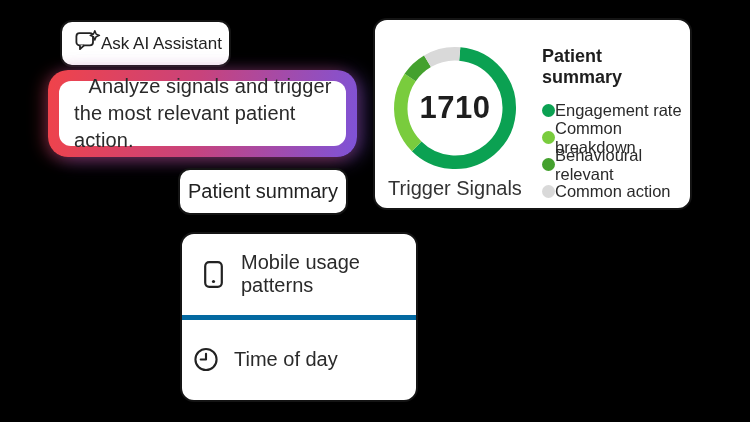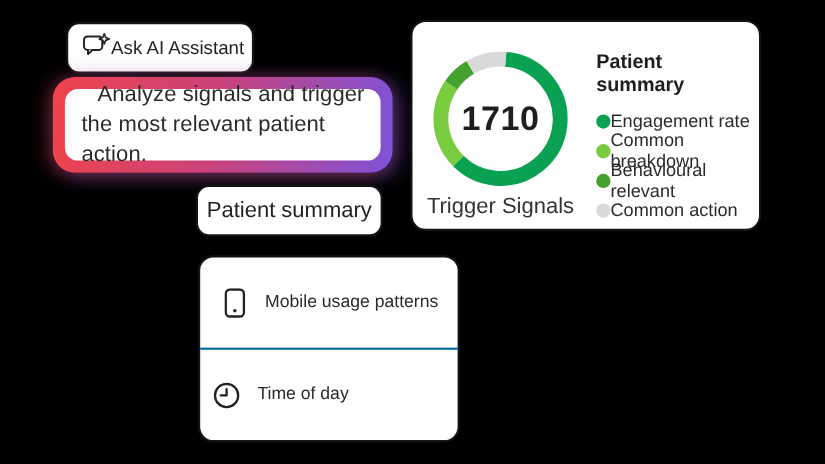--- a/index.html
+++ b/index.html
@@ -32,23 +32,23 @@
     left:178px;top:168px;width:170px;height:47px;border-radius:12px;
     display:flex;align-items:center;justify-content:center;font-size:20px;color:#222;cursor:pointer;
   }
   
   .siglist{
     left:180px;top:232px;width:238px;height:170px;border-radius:14px;
     display:flex;flex-direction:column;
   }
   .sigrow{
     flex:1;display:flex;align-items:center;gap:16px;padding-left:19px;
-    font-size:16px;color:#2a2a2a;cursor:pointer;
+    font-size:20px;color:#2a2a2a;cursor:pointer;
   }
-  .sigrow + .sigrow{border-top:2px solid #0369a1;padding-left:12px;}
+  .sigrow + .sigrow{border-top:5px solid #0369a1;padding-left:12px;}
   .sigrow .ic{width:24px;display:flex;justify-content:center;flex:0 0 24px;}
   
   .chart-card{
     left:373px;top:18px;width:319px;height:192px;border-radius:14px;
   }
   .donut-wrap{position:absolute;left:18px;top:26px;width:124px;height:124px;}
   .donut-center{
     position:absolute;left:0;top:0;width:124px;height:124px;
     display:flex;align-items:center;justify-content:center;
     font-size:31px;font-weight:800;color:#1e1e1e;letter-spacing:.5px;

